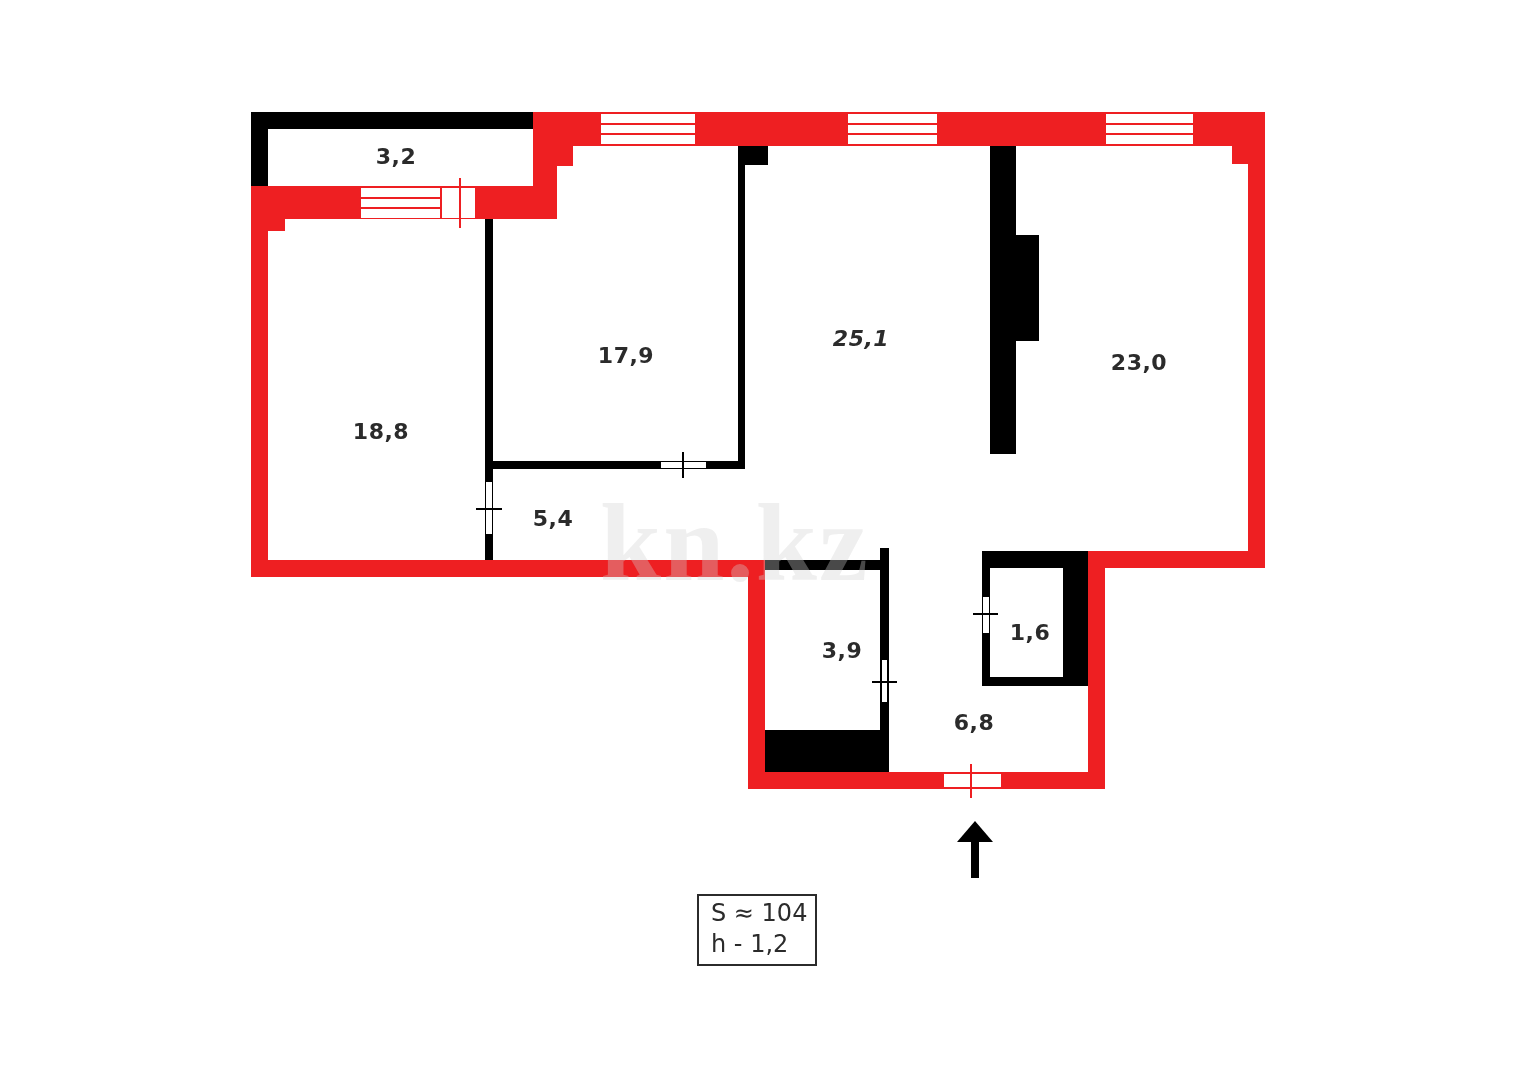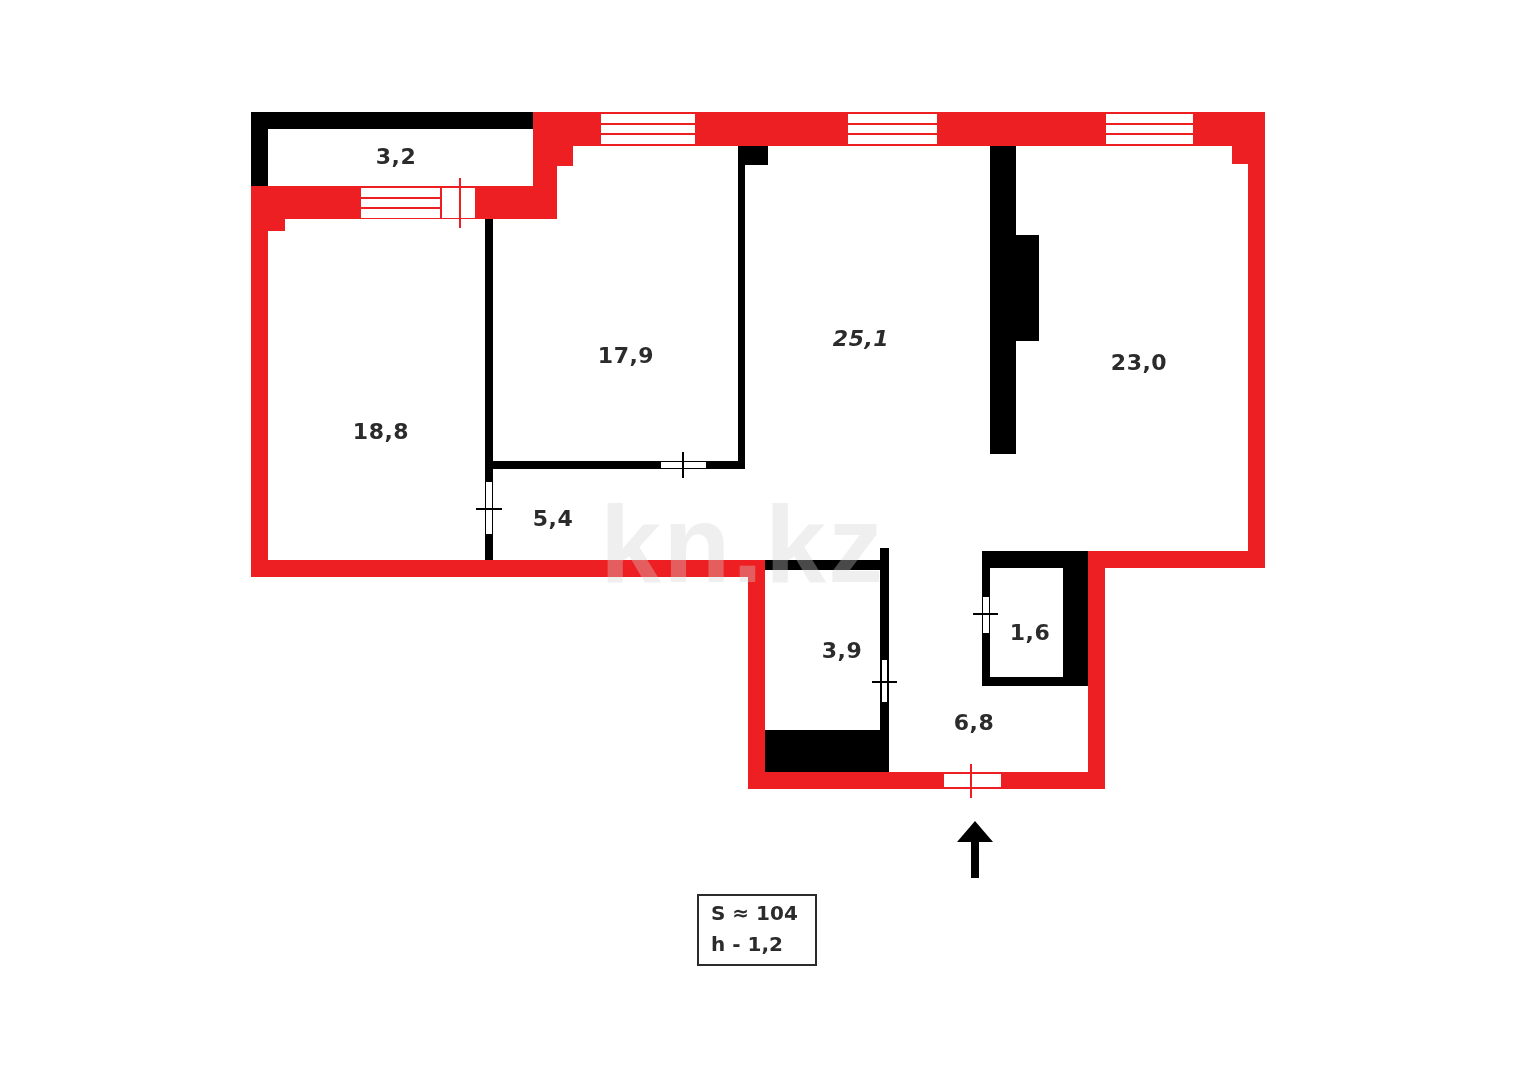--- a/index.html
+++ b/index.html
@@ -1,21 +1,21 @@
 <!DOCTYPE html>
 <html><head>
 <meta charset="utf-8">
 <style>
   html, body { margin: 0; padding: 0; background: #ffffff; }
   body { width: 1516px; height: 1080px; position: relative; overflow: hidden; font-family: "DejaVu Sans", sans-serif; }
   #plan { position: absolute; left: 0; top: 0; width: 1516px; height: 1080px; }
   .label { position: absolute; font-family: "DejaVu Sans", sans-serif; font-weight: bold; font-size: 22px; color: #2b2b2b; transform: translate(-50%, -50%); white-space: nowrap; letter-spacing: 0.5px; }
   .info-box { position: absolute; left: 697px; top: 894px; width: 120px; height: 72px; border: 2px solid #2b2b2b; box-sizing: border-box; padding: 2px 0 0 12px; }
-  .info-line { font-family: "DejaVu Sans", sans-serif; font-weight: bold; font-size: 20px; color: #2b2b2b; line-height: 31px; white-space: nowrap; }
-  .watermark { position: absolute; left: 600px; top: 480px; font-family: Liberation Sans, sans-serif; font-weight: bold; font-size: 110px; color: rgba(210,210,210,0.35); letter-spacing: 2px; pointer-events: none; }
+  .info-line { font-family: "DejaVu Sans", sans-serif; font-weight: normal; font-size: 24px; color: #2b2b2b; line-height: 31px; white-space: nowrap; }
+  .watermark { position: absolute; left: 600px; top: 480px; font-family: Liberation Serif, serif; font-weight: bold; font-size: 110px; color: rgba(210,210,210,0.35); letter-spacing: 2px; pointer-events: none; }
 </style>
 </head>
 <body>
 
 <svg id="plan" viewBox="0 0 1516 1080" xmlns="http://www.w3.org/2000/svg">
 
   <g fill="#000">
     <rect x="251" y="112" width="290" height="17"></rect>
     <rect x="251" y="112" width="17" height="75"></rect>
   </g>

